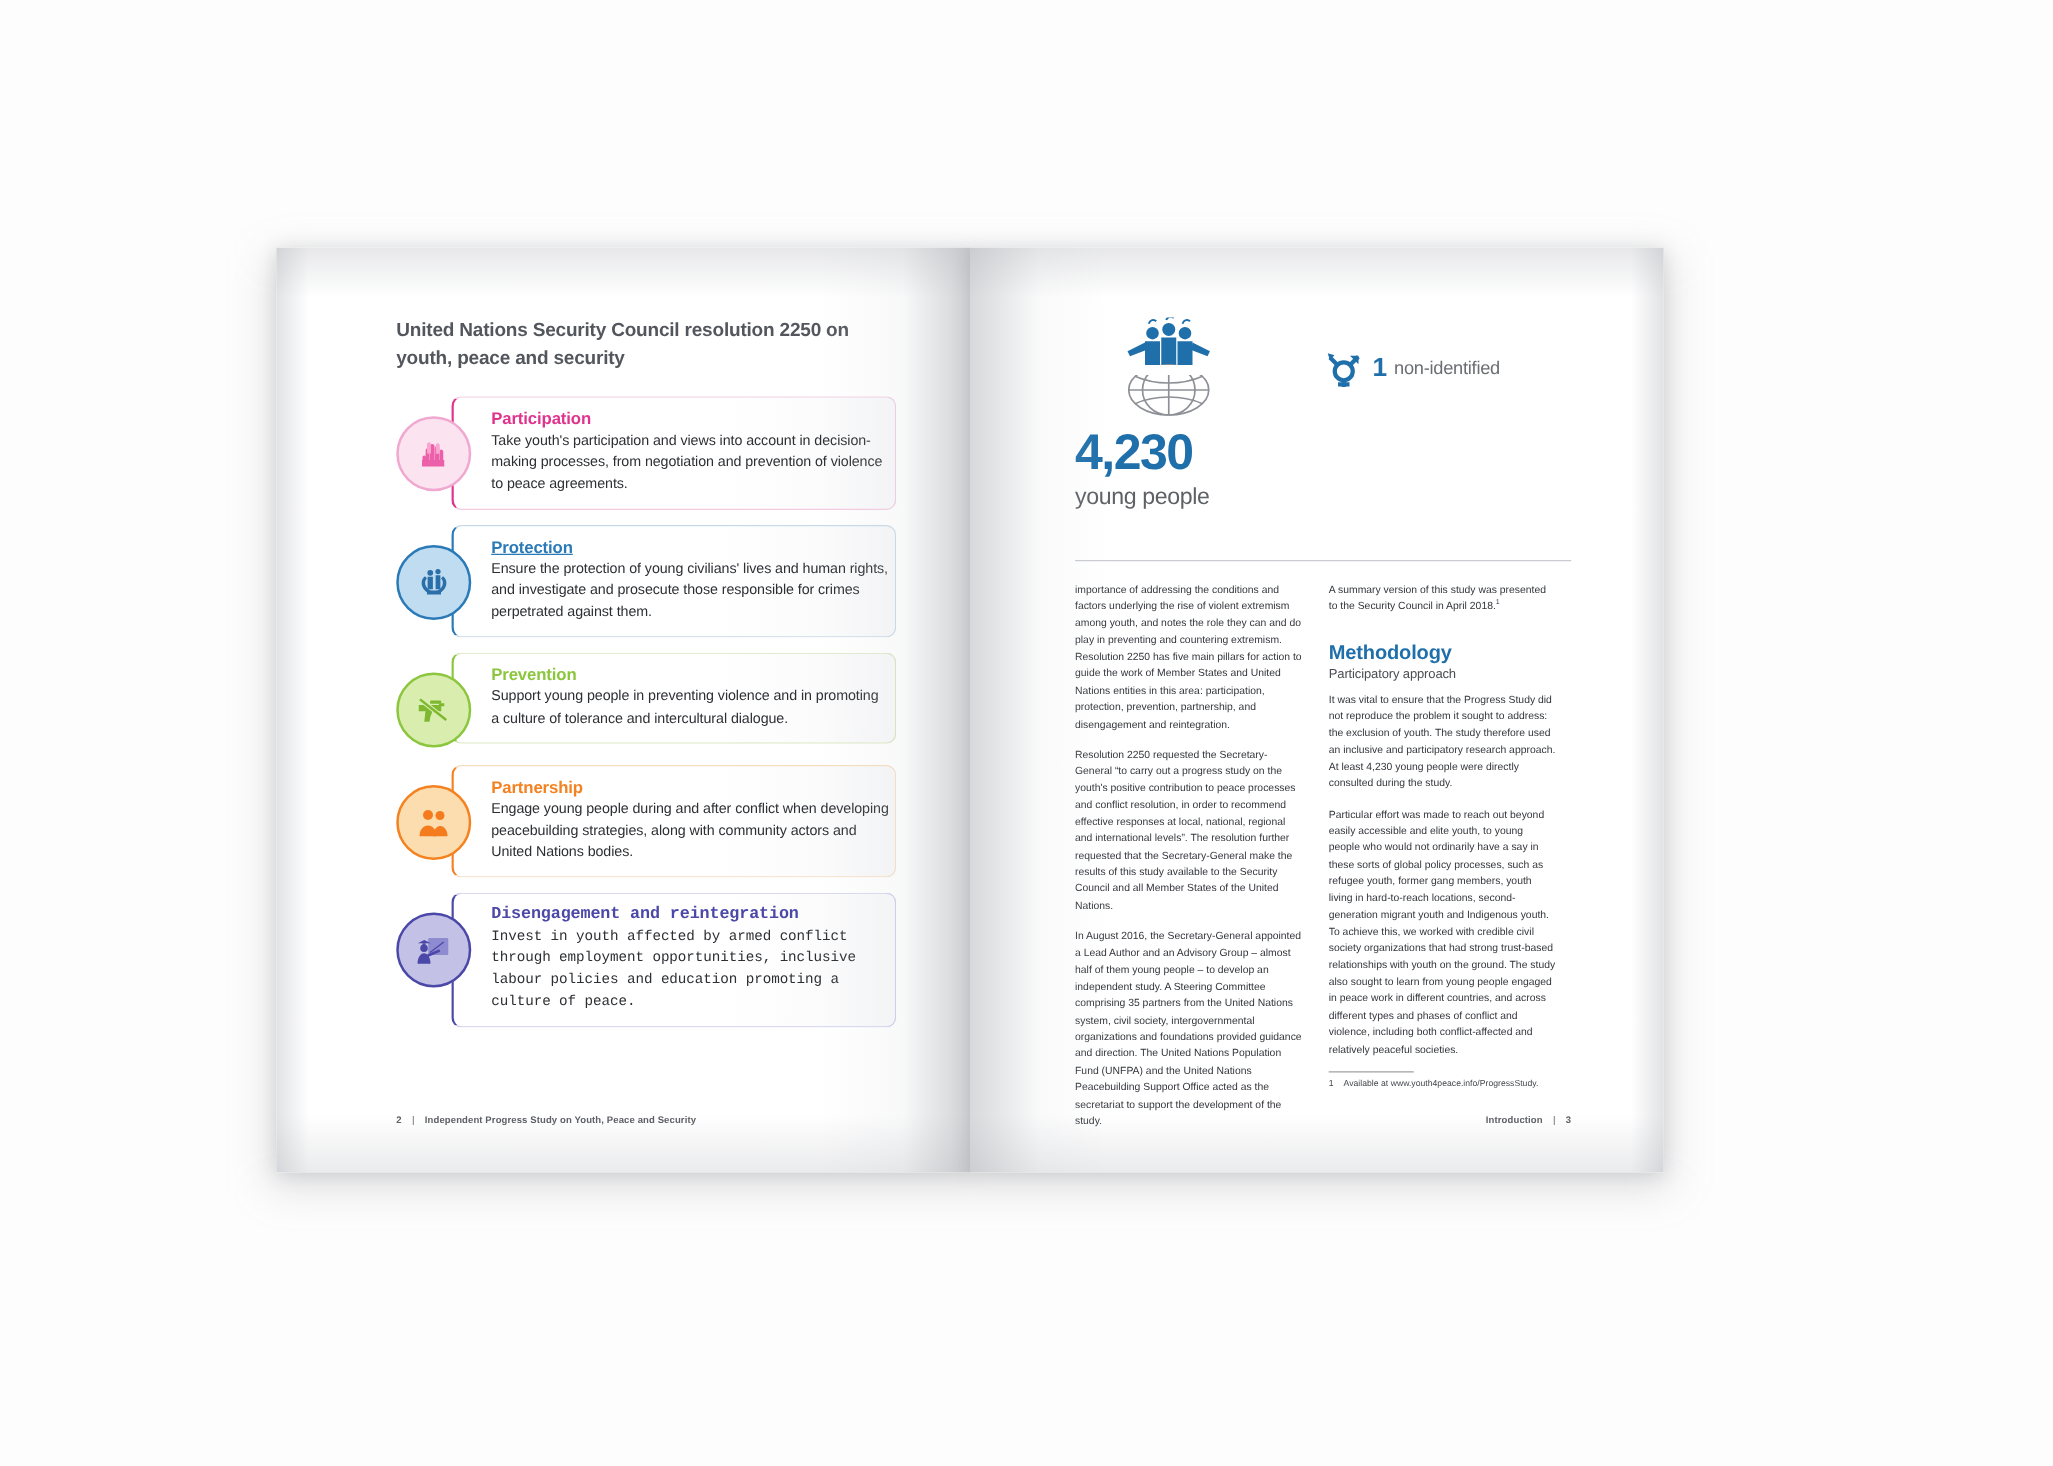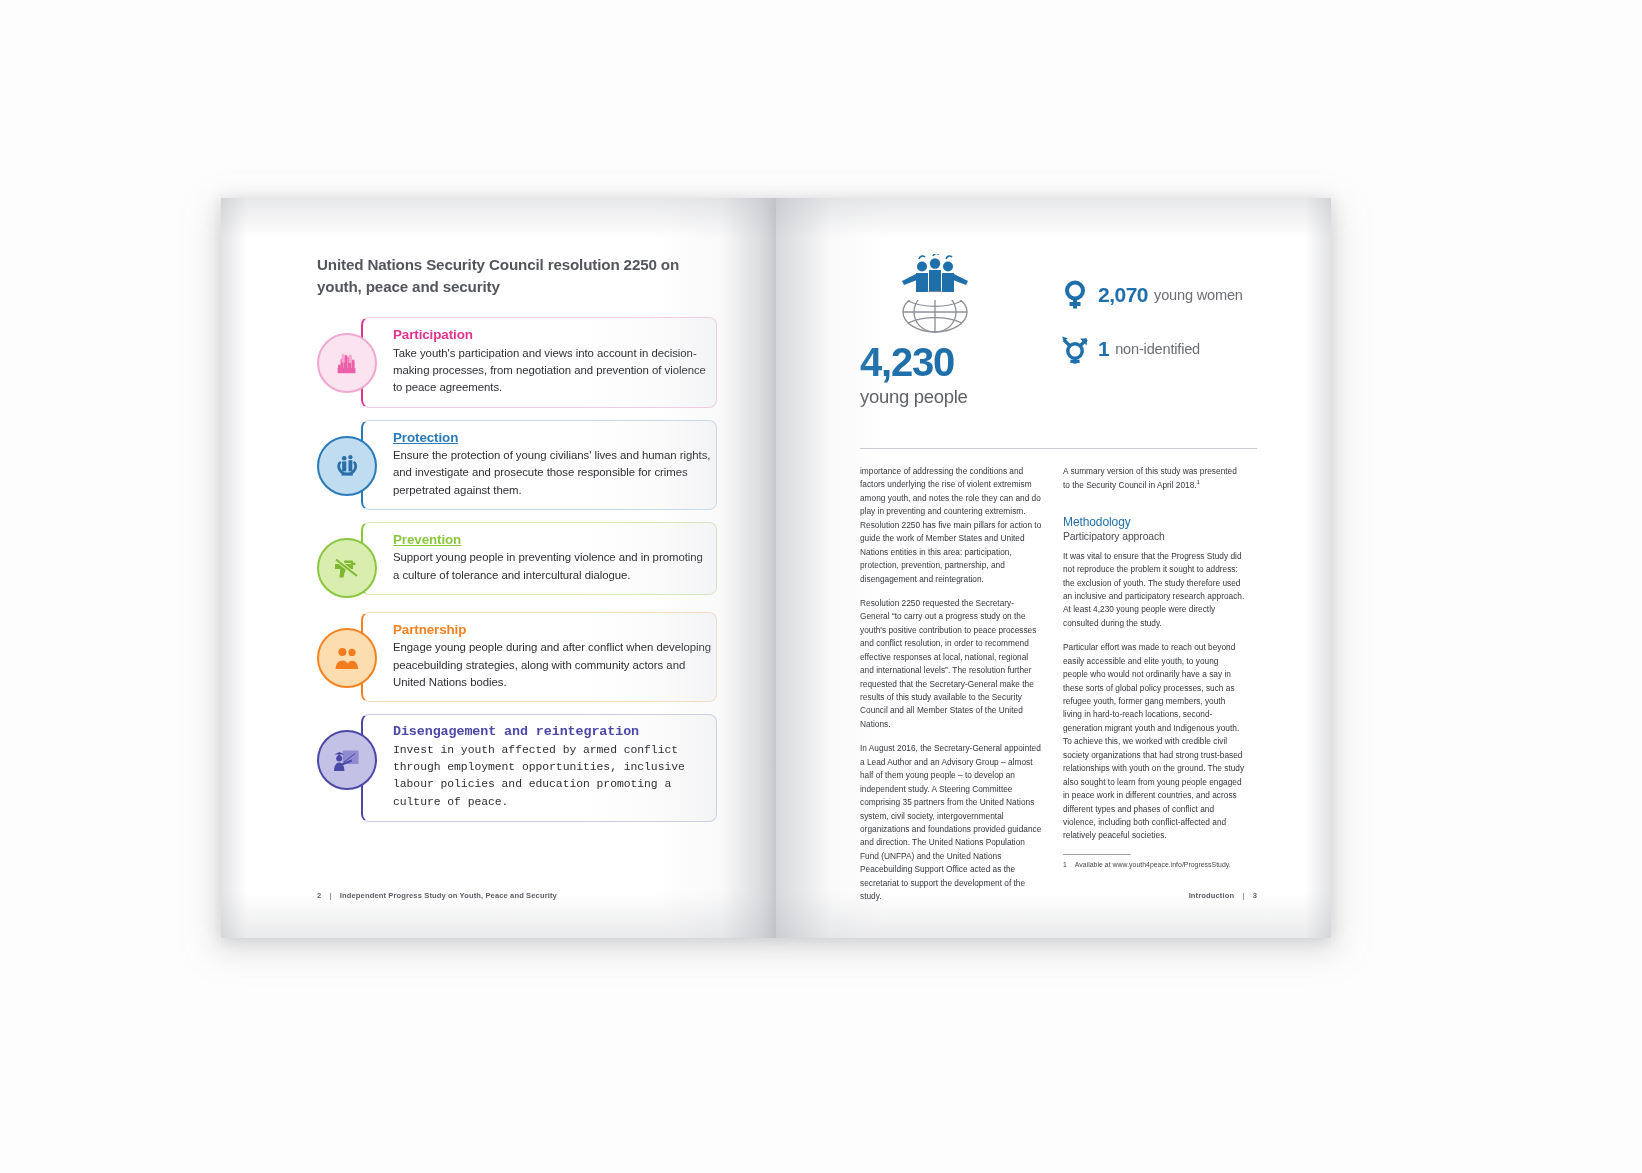--- a/index.html
+++ b/index.html
@@ -79,21 +79,21 @@
   .stat-ico{ width:46px; flex:0 0 46px; display:flex; align-items:center; justify-content:center;}
   .stat-num{ font-size:21px; font-weight:bold; color:#1f6fab; letter-spacing:-.5px; }
   .stat-lab{ font-size:14.6px; color:#6b6e73; margin-left:6px; letter-spacing:-.2px;}
 
   .hr{ height:1px; background:#c9ccd1; margin:2px 0 16px 0; }
 
   .cols{ display:flex; gap:21px; }
   .col{ width:182px; }
   .body-p{ font-size:8.3px; color:#33363b; line-height:1.62; text-align:left;
     letter-spacing:.01px; margin-bottom:11px; }
-  .sec-h{ font-size:12px; font-weight:normal; color:#1f6fab; margin:22px 0 2px 0; letter-spacing:-.1px;}
+  .sec-h{ font-size:16px; font-weight:bold; color:#1f6fab; margin:22px 0 2px 0; letter-spacing:-.1px;}
   .sub-h{ font-size:10.4px; color:#4a4d53; margin-bottom:8px; letter-spacing:-.1px;}
   .fn-rule{ width:68px; height:1px; background:#9ea1a7; margin:10px 0 6px 0; }
   .fn{ font-size:6.9px; color:#44474c; letter-spacing:.02px; display:flex; gap:8px;}
   .sup{ font-size:5.6px; vertical-align:super; }
 </style>
 </head>
 <body>
 
 <div class="stage">
  <div class="book">
@@ -156,21 +156,21 @@
             <path d="M6 12h18v5H17l-1.6 4h-4.2l.6-4H6z"></path>
             <path d="M11.4 17h4.6l-1.4 8.4h-4.2z"></path>
             <path d="M22.2 10.6h4.2v2.4h-4.2z"></path>
             <rect x="15" y="8.4" width="9" height="2.6" rx="1"></rect>
           </g>
           <path d="M7 7.5 L28 24" stroke="#d9eeae" stroke-width="3.6" fill="none"></path>
           <path d="M7 7.5 L28 24" stroke="#7db830" stroke-width="2" fill="none"></path>
         </svg>
       </div>
       <div class="p-card" style="border-color:#d6e6bd;border-left-color:#8cc63f;">
-        <div class="p-title" style="color:#8cc63f;text-decoration:underline;">Prevention</div>
+        <div class="p-title" style="color:#8cc63f;">Prevention</div>
         <div class="p-desc">Support young people in preventing violence and in promoting a culture of tolerance and intercultural dialogue.</div>
       </div>
      </div>
 
      <div class="pillar">
       <div class="p-icon" style="background:#fbddb0;border:2px solid #f58220;">
         <svg width="34" height="32" viewBox="0 0 34 32" aria-hidden="true">
           <g fill="#f47c1f">
             <circle cx="12.4" cy="10" r="4"></circle>
             <circle cx="22" cy="10.4" r="3.6"></circle>
@@ -250,31 +250,20 @@
             <rect x="14" y="38" width="64" height="8" fill="#ffffff"></rect>
           </svg>
         </div>
         <div class="big-num">4,230</div>
         <div class="big-lab">young people</div>
       </div>
 
       <div class="info-right">
 
 
-        <div class="stat-row">
-          <div class="stat-ico">
-            <svg width="32" height="32" viewBox="0 0 32 32" aria-hidden="true">
-              <circle cx="16" cy="11.5" r="8" fill="none" stroke="#1f6fab" stroke-width="4"></circle>
-              <path d="M16 19.5v10" stroke="#1f6fab" stroke-width="4" fill="none"></path>
-              <path d="M10.5 25h11" stroke="#1f6fab" stroke-width="4" fill="none"></path>
-            </svg>
-          </div>
-          <div class="stat-num">2,070</div>
-          <div class="stat-lab">young women</div>
-        </div>
 
         <div class="stat-row">
           <div class="stat-ico">
             <svg width="32" height="32" viewBox="0 0 32 32" aria-hidden="true">
               <circle cx="16" cy="18" r="7.2" fill="none" stroke="#1f6fab" stroke-width="3.4"></circle>
               <path d="M16 25.2v5.4" stroke="#1f6fab" stroke-width="3.4" fill="none"></path>
               <path d="M11.4 28.4h9.2" stroke="#1f6fab" stroke-width="3.4" fill="none"></path>
               <path d="M21 13 L27.6 6.4" stroke="#1f6fab" stroke-width="3.4" fill="none"></path>
               <path d="M21 5.6h6.8v6.8z" fill="#1f6fab"></path>
               <path d="M11 13 L5 7" stroke="#1f6fab" stroke-width="3.4" fill="none"></path>

